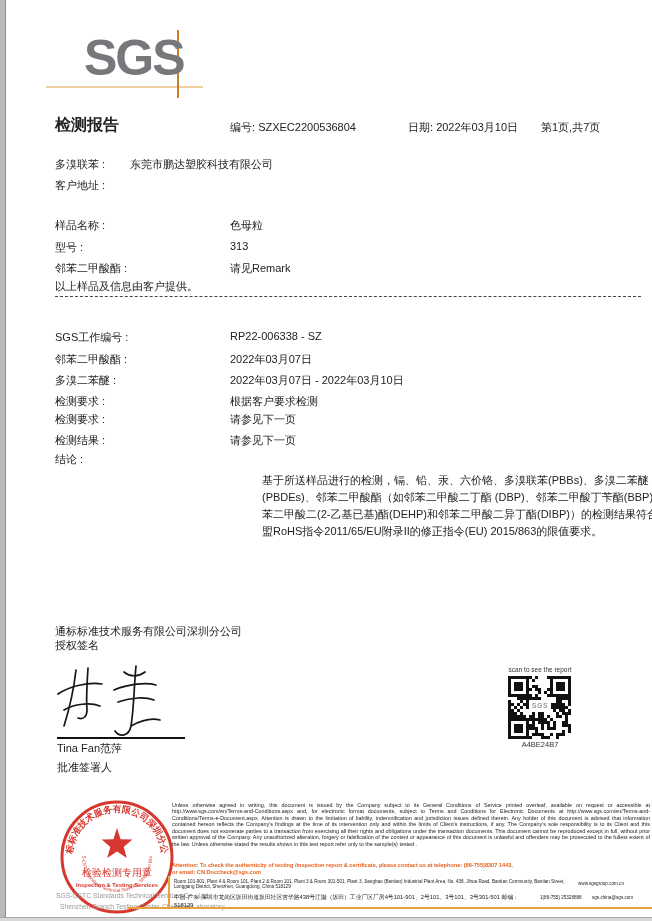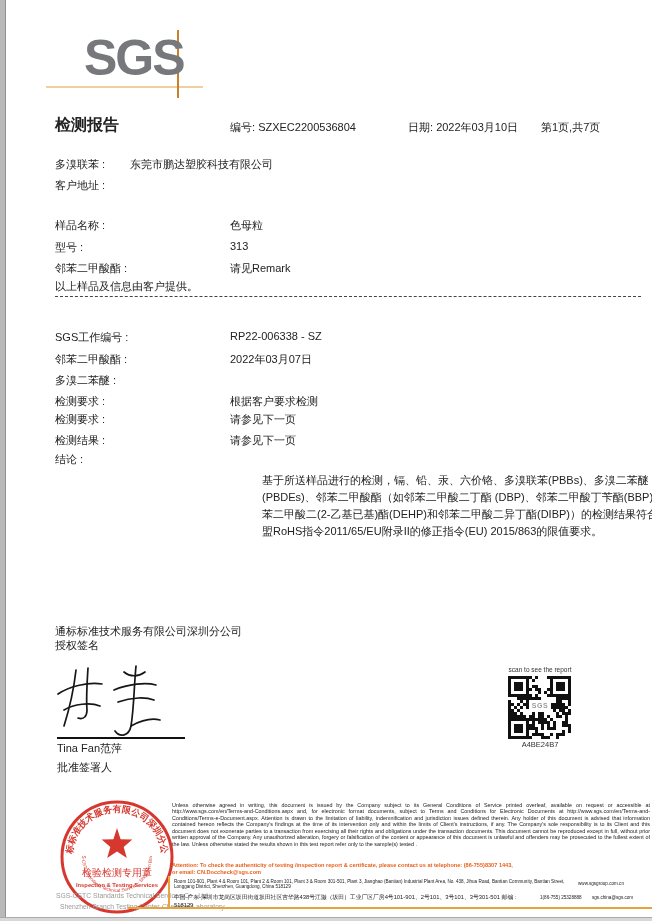--- a/index.html
+++ b/index.html
@@ -78,20 +78,21 @@
   <div class="abs val" style="left:230px;top:261px;">请见Remark</div>
   <div class="abs lbl" style="left:55px;top:279px;">以上样品及信息由客户提供。</div>
 
   <div class="abs dashed" style="left:55px;top:296px;width:586px;"></div>
 
   <div class="abs lbl" style="left:55px;top:330px;">SGS工作编号 :</div>
   <div class="abs val" style="left:230px;top:330px;">RP22-006338 - SZ</div>
   <div class="abs lbl" style="left:55px;top:352px;">邻苯二甲酸酯 :</div>
   <div class="abs val" style="left:230px;top:352px;">2022年03月07日</div>
   <div class="abs lbl" style="left:55px;top:373px;">多溴二苯醚 :</div>
+  <div class="abs val" style="left:230px;top:373px;">2022年03月07日 - 2022年03月10日</div>
   <div class="abs lbl" style="left:55px;top:394px;">检测要求 :</div>
   <div class="abs val" style="left:230px;top:394px;">根据客户要求检测</div>
   <div class="abs lbl" style="left:55px;top:412px;">检测要求 :</div>
   <div class="abs val" style="left:230px;top:412px;">请参见下一页</div>
   <div class="abs lbl" style="left:55px;top:433px;">检测结果 :</div>
   <div class="abs val" style="left:230px;top:433px;">请参见下一页</div>
 
   <div class="abs lbl" style="left:55px;top:452px;">结论 :</div>
   <div class="abs" id="conclusion" style="left:230px;top:472px;margin-left:32px;">基于所送样品进行的检测，镉、铅、汞、六价铬、多溴联苯(PBBs)、多溴二苯醚(PBDEs)、邻苯二甲酸酯（如邻苯二甲酸二丁酯 (DBP)、邻苯二甲酸丁苄酯(BBP)、邻苯二甲酸二(2-乙基已基)酯(DEHP)和邻苯二甲酸二异丁酯(DIBP)）的检测结果符合欧盟RoHS指令2011/65/EU附录II的修正指令(EU) 2015/863的限值要求。</div>
 

